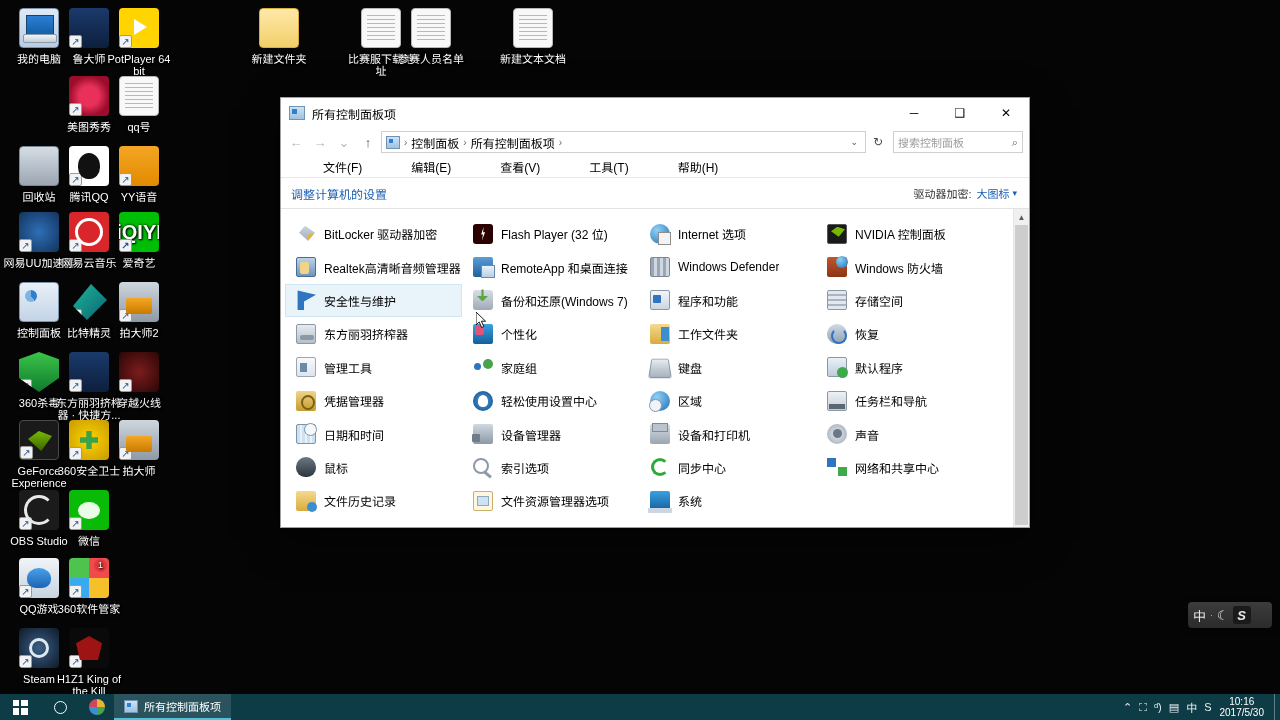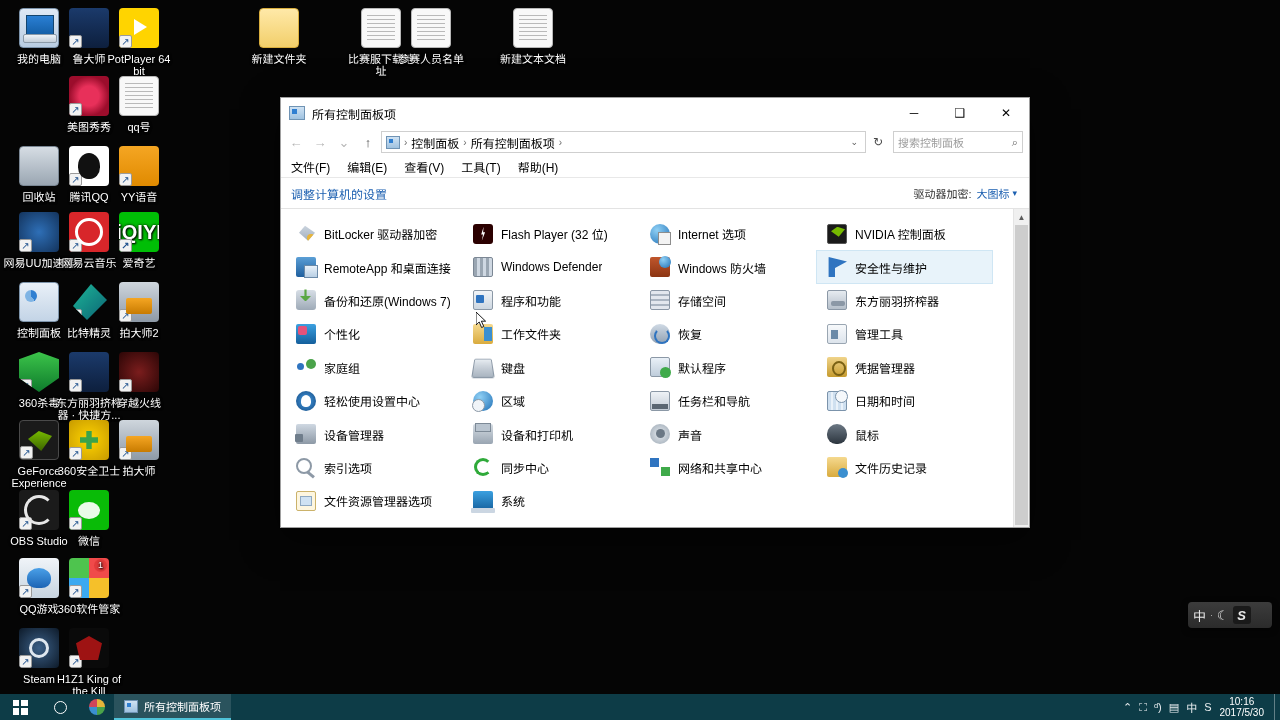--- a/index.html
+++ b/index.html
@@ -117,21 +117,21 @@
   .crumb-caret { color: #5a5a5a; font-size: 9px; padding: 0 3px; }
   .refreshbtn { width: 20px; height: 22px; display:flex;align-items:center;justify-content:center;color:#4a4a4a;font-size:12px;cursor:default;}
   .searchbox {
     width: 130px; height: 22px; border: 1px solid #cfcfcf; background:#fff;
     display: flex; align-items: center; padding: 0 4px; margin-left: 3px;
   }
   .searchbox .ph { flex: 1 1 auto; color: #9d9d9d; font-size: 11px; }
   .searchbox .mag { color: #6b6b6b; font-size: 11px; }
 
   .menubar { height: 22px; display: flex; align-items: center; padding-left: 8px; gap: 13px; flex: 0 0 auto; border-bottom:1px solid #e8e8e8;}
-  .menuitem { font-size: 12px; color: #000; cursor: default; padding: 1px 2px; }
+  .menuitem { font-size: 12px; color: #000; cursor: default; padding: 1px 2px; margin-left: 32px; }
 
   .cp-body { flex: 1 1 auto; display: flex; flex-direction: column; min-height: 0; }
   .cp-head {
     height: 30px; display: flex; align-items: center; padding: 0 12px 0 10px;
     flex: 0 0 auto;
   }
   .cp-head .adj { color: #1b5fb0; font-size: 12px; }
   .cp-head .spacer { flex: 1 1 auto; }
   .cp-head .viewby-lbl { color: #333; font-size: 11px; margin-right: 5px; }
   .cp-head .viewby-val { color: #1b5fb0; font-size: 11px; cursor: default; }
@@ -514,20 +514,24 @@
             </div>
             <div class="cp-item">
               <span class="ci ci-internet"></span>
               <span class="nm">Internet 选项</span>
             </div>
             <div class="cp-item">
               <span class="ci ci-nvidia"></span>
               <span class="nm">NVIDIA 控制面板</span>
             </div>
             <div class="cp-item">
+              <span class="ci ci-realtek"></span>
+              <span class="nm">Realtek高清晰音频管理器</span>
+            </div>
+            <div class="cp-item">
               <span class="ci ci-remoteapp"></span>
               <span class="nm">RemoteApp 和桌面连接</span>
             </div>
             <div class="cp-item">
               <span class="ci ci-defender"></span>
               <span class="nm">Windows Defender</span>
             </div>
             <div class="cp-item">
               <span class="ci ci-firewall"></span>
               <span class="nm">Windows 防火墙</span>

